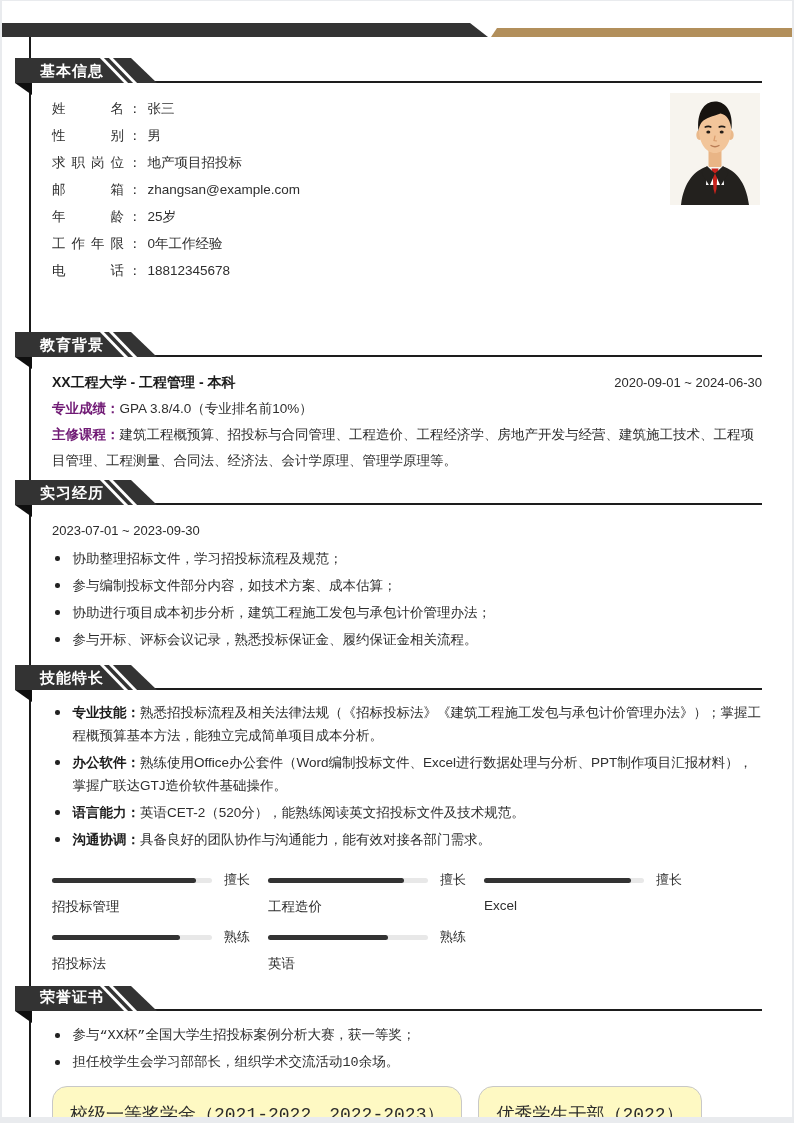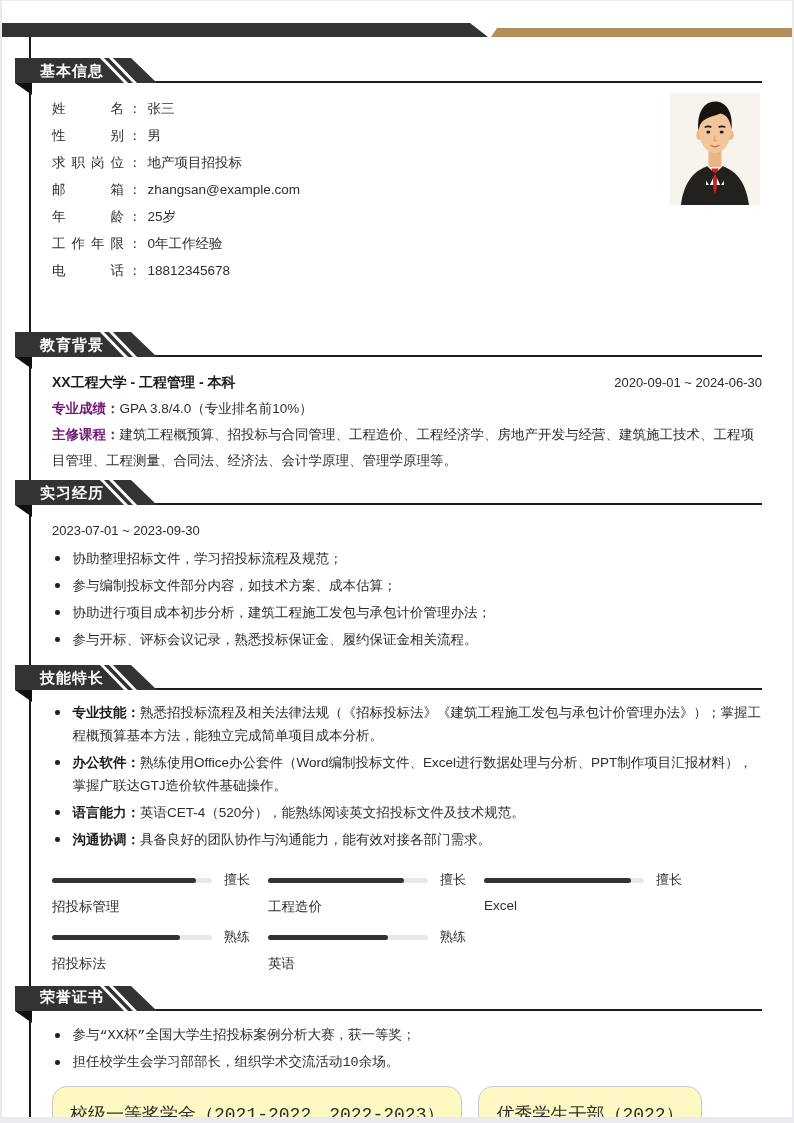--- a/index.html
+++ b/index.html
@@ -227,21 +227,21 @@
         <div class="sk-row">
             <span class="dot"></span>
             <span><b>专业技能：</b><span>熟悉招投标流程及相关法律法规（《招标投标法》《建筑工程施工发包与承包计价管理办法》）；掌握工程概预算基本方法，能独立完成简单项目成本分析。</span></span>
           </div>
         <div class="sk-row">
             <span class="dot"></span>
             <span><b>办公软件：</b><span>熟练使用Office办公套件（Word编制投标文件、Excel进行数据处理与分析、PPT制作项目汇报材料），掌握广联达GTJ造价软件基础操作。</span></span>
           </div>
         <div class="sk-row">
             <span class="dot"></span>
-            <span><b>语言能力：</b><span>英语CET-4（520分），能熟练阅读英文招投标文件及技术规范。</span></span>
+            <span><b>语言能力：</b><span>英语CET-2（520分），能熟练阅读英文招投标文件及技术规范。</span></span>
           </div>
         <div class="sk-row">
             <span class="dot"></span>
             <span><b>沟通协调：</b><span>具备良好的团队协作与沟通能力，能有效对接各部门需求。</span></span>
           </div>
       </div>
       <div class="bars">
         <div class="bar-cell">
           <div class="bar-line">
               <span class="track">

